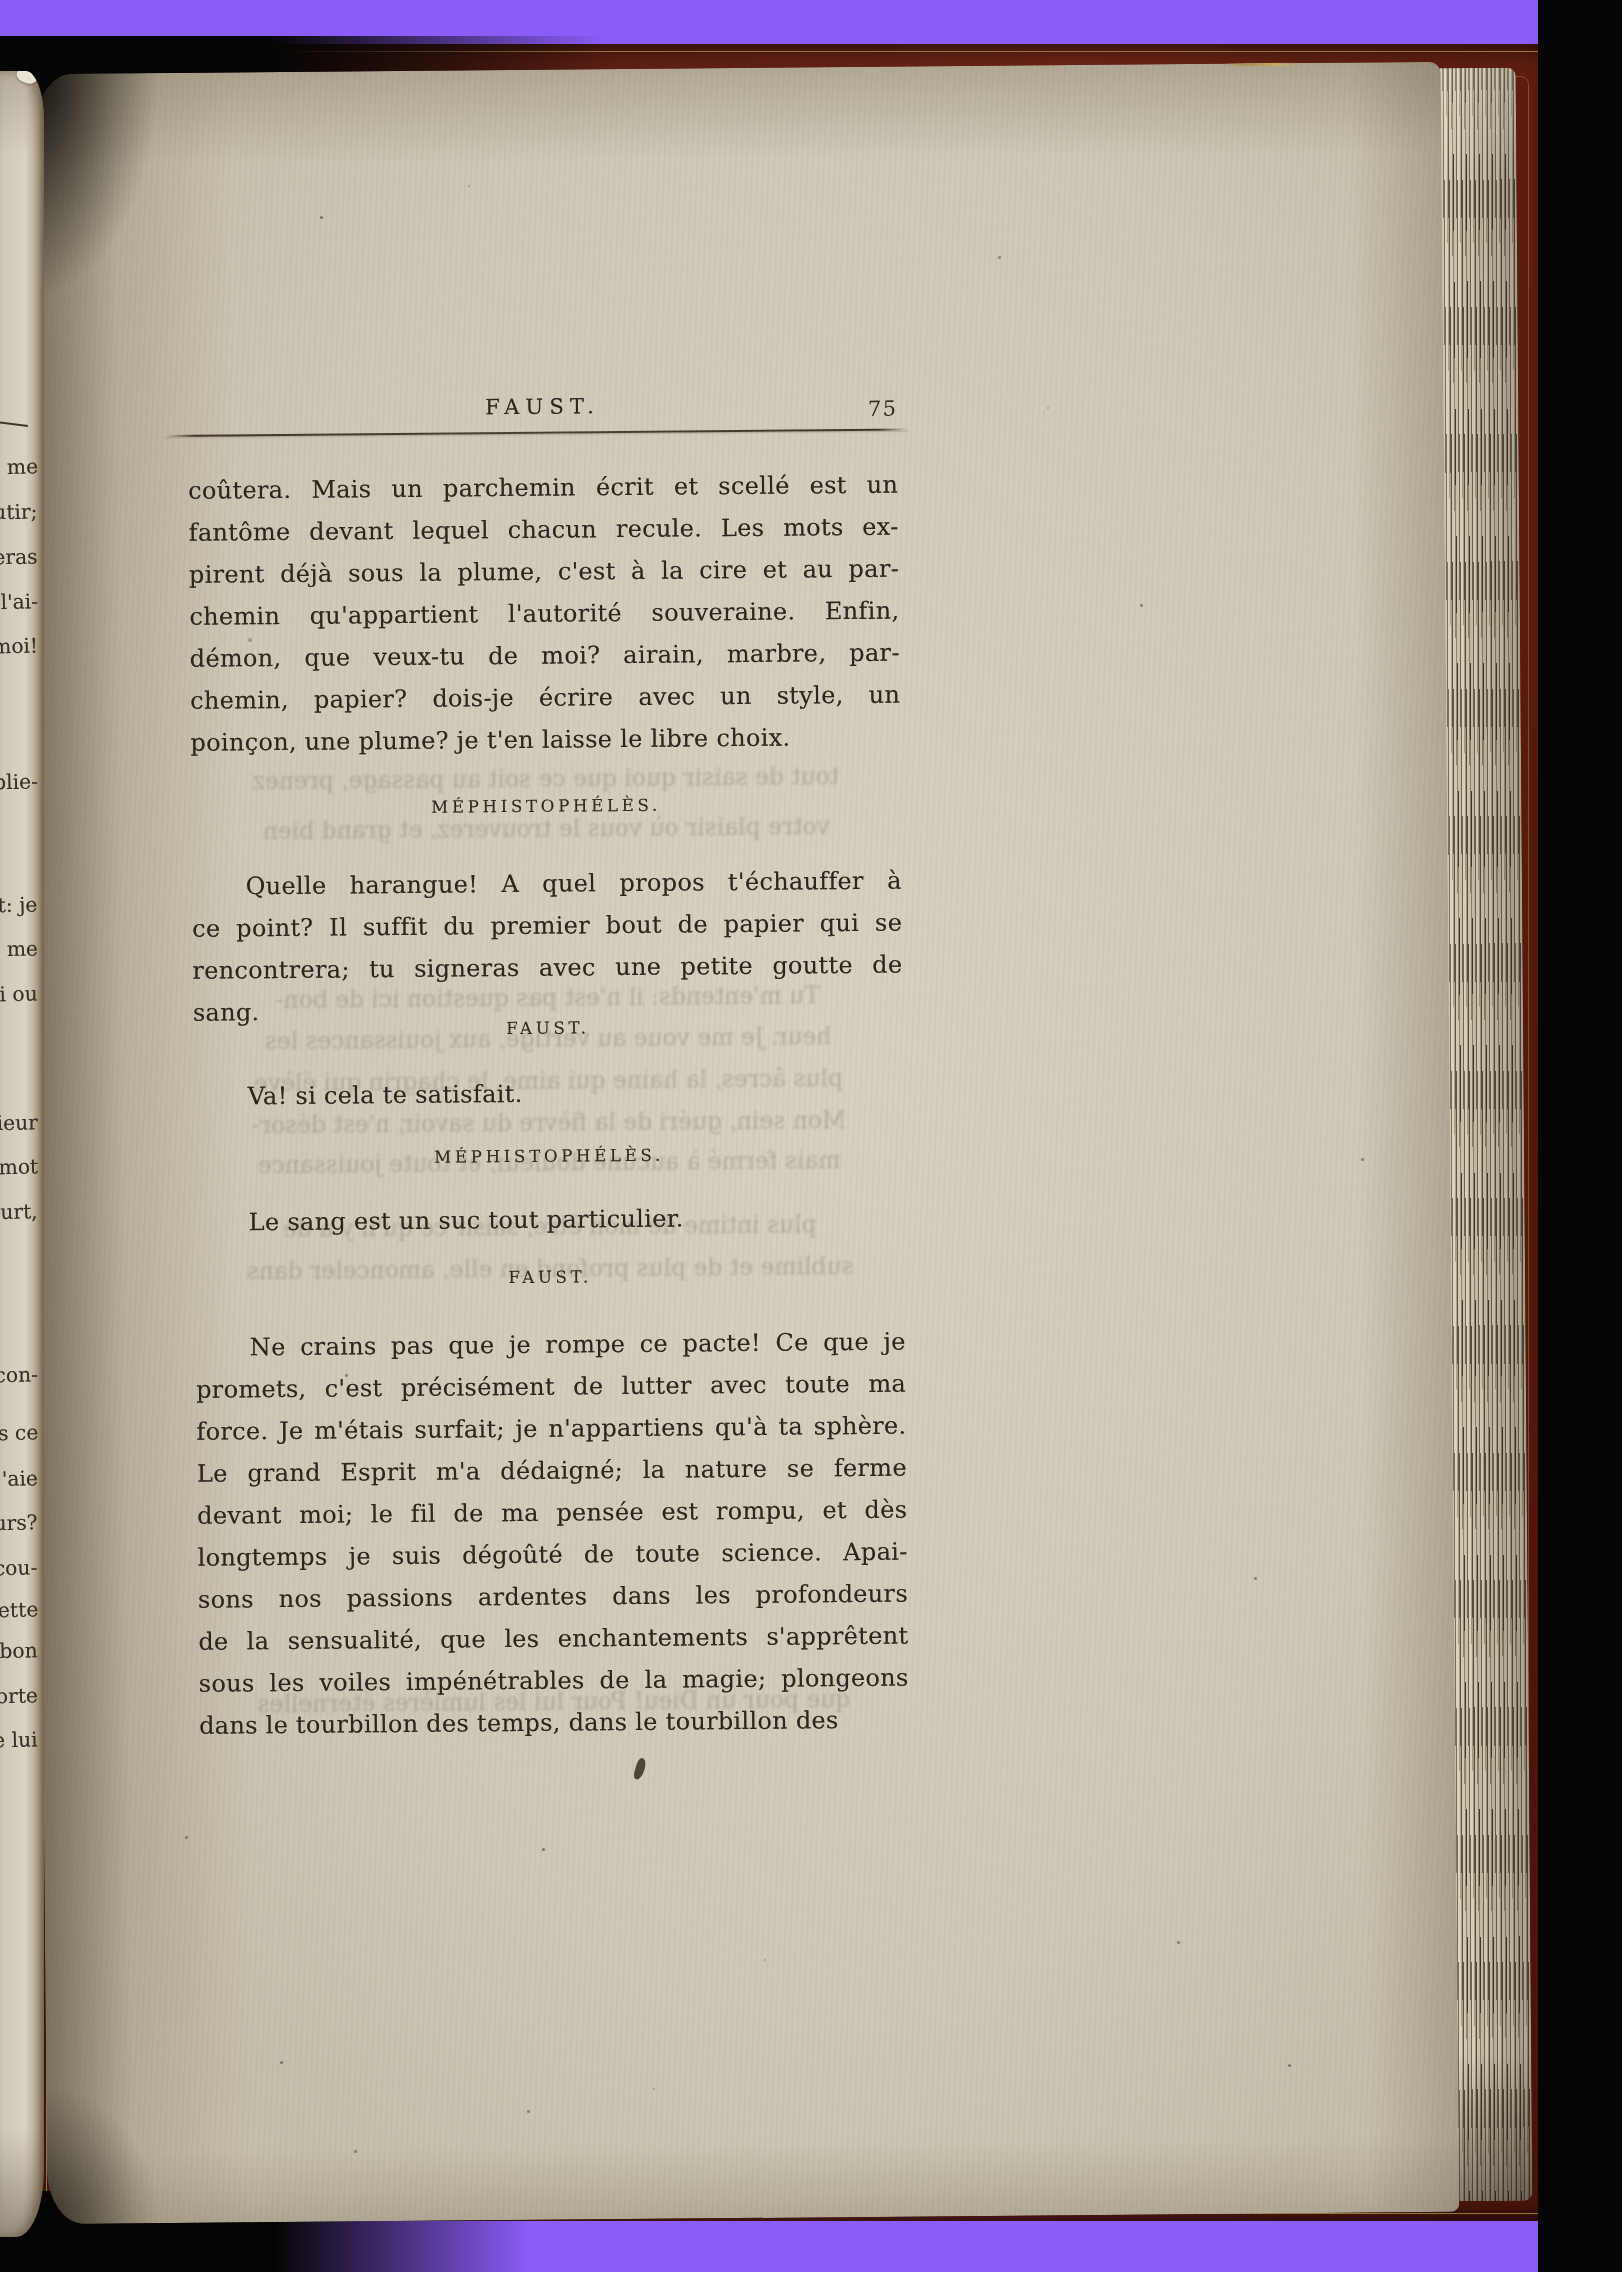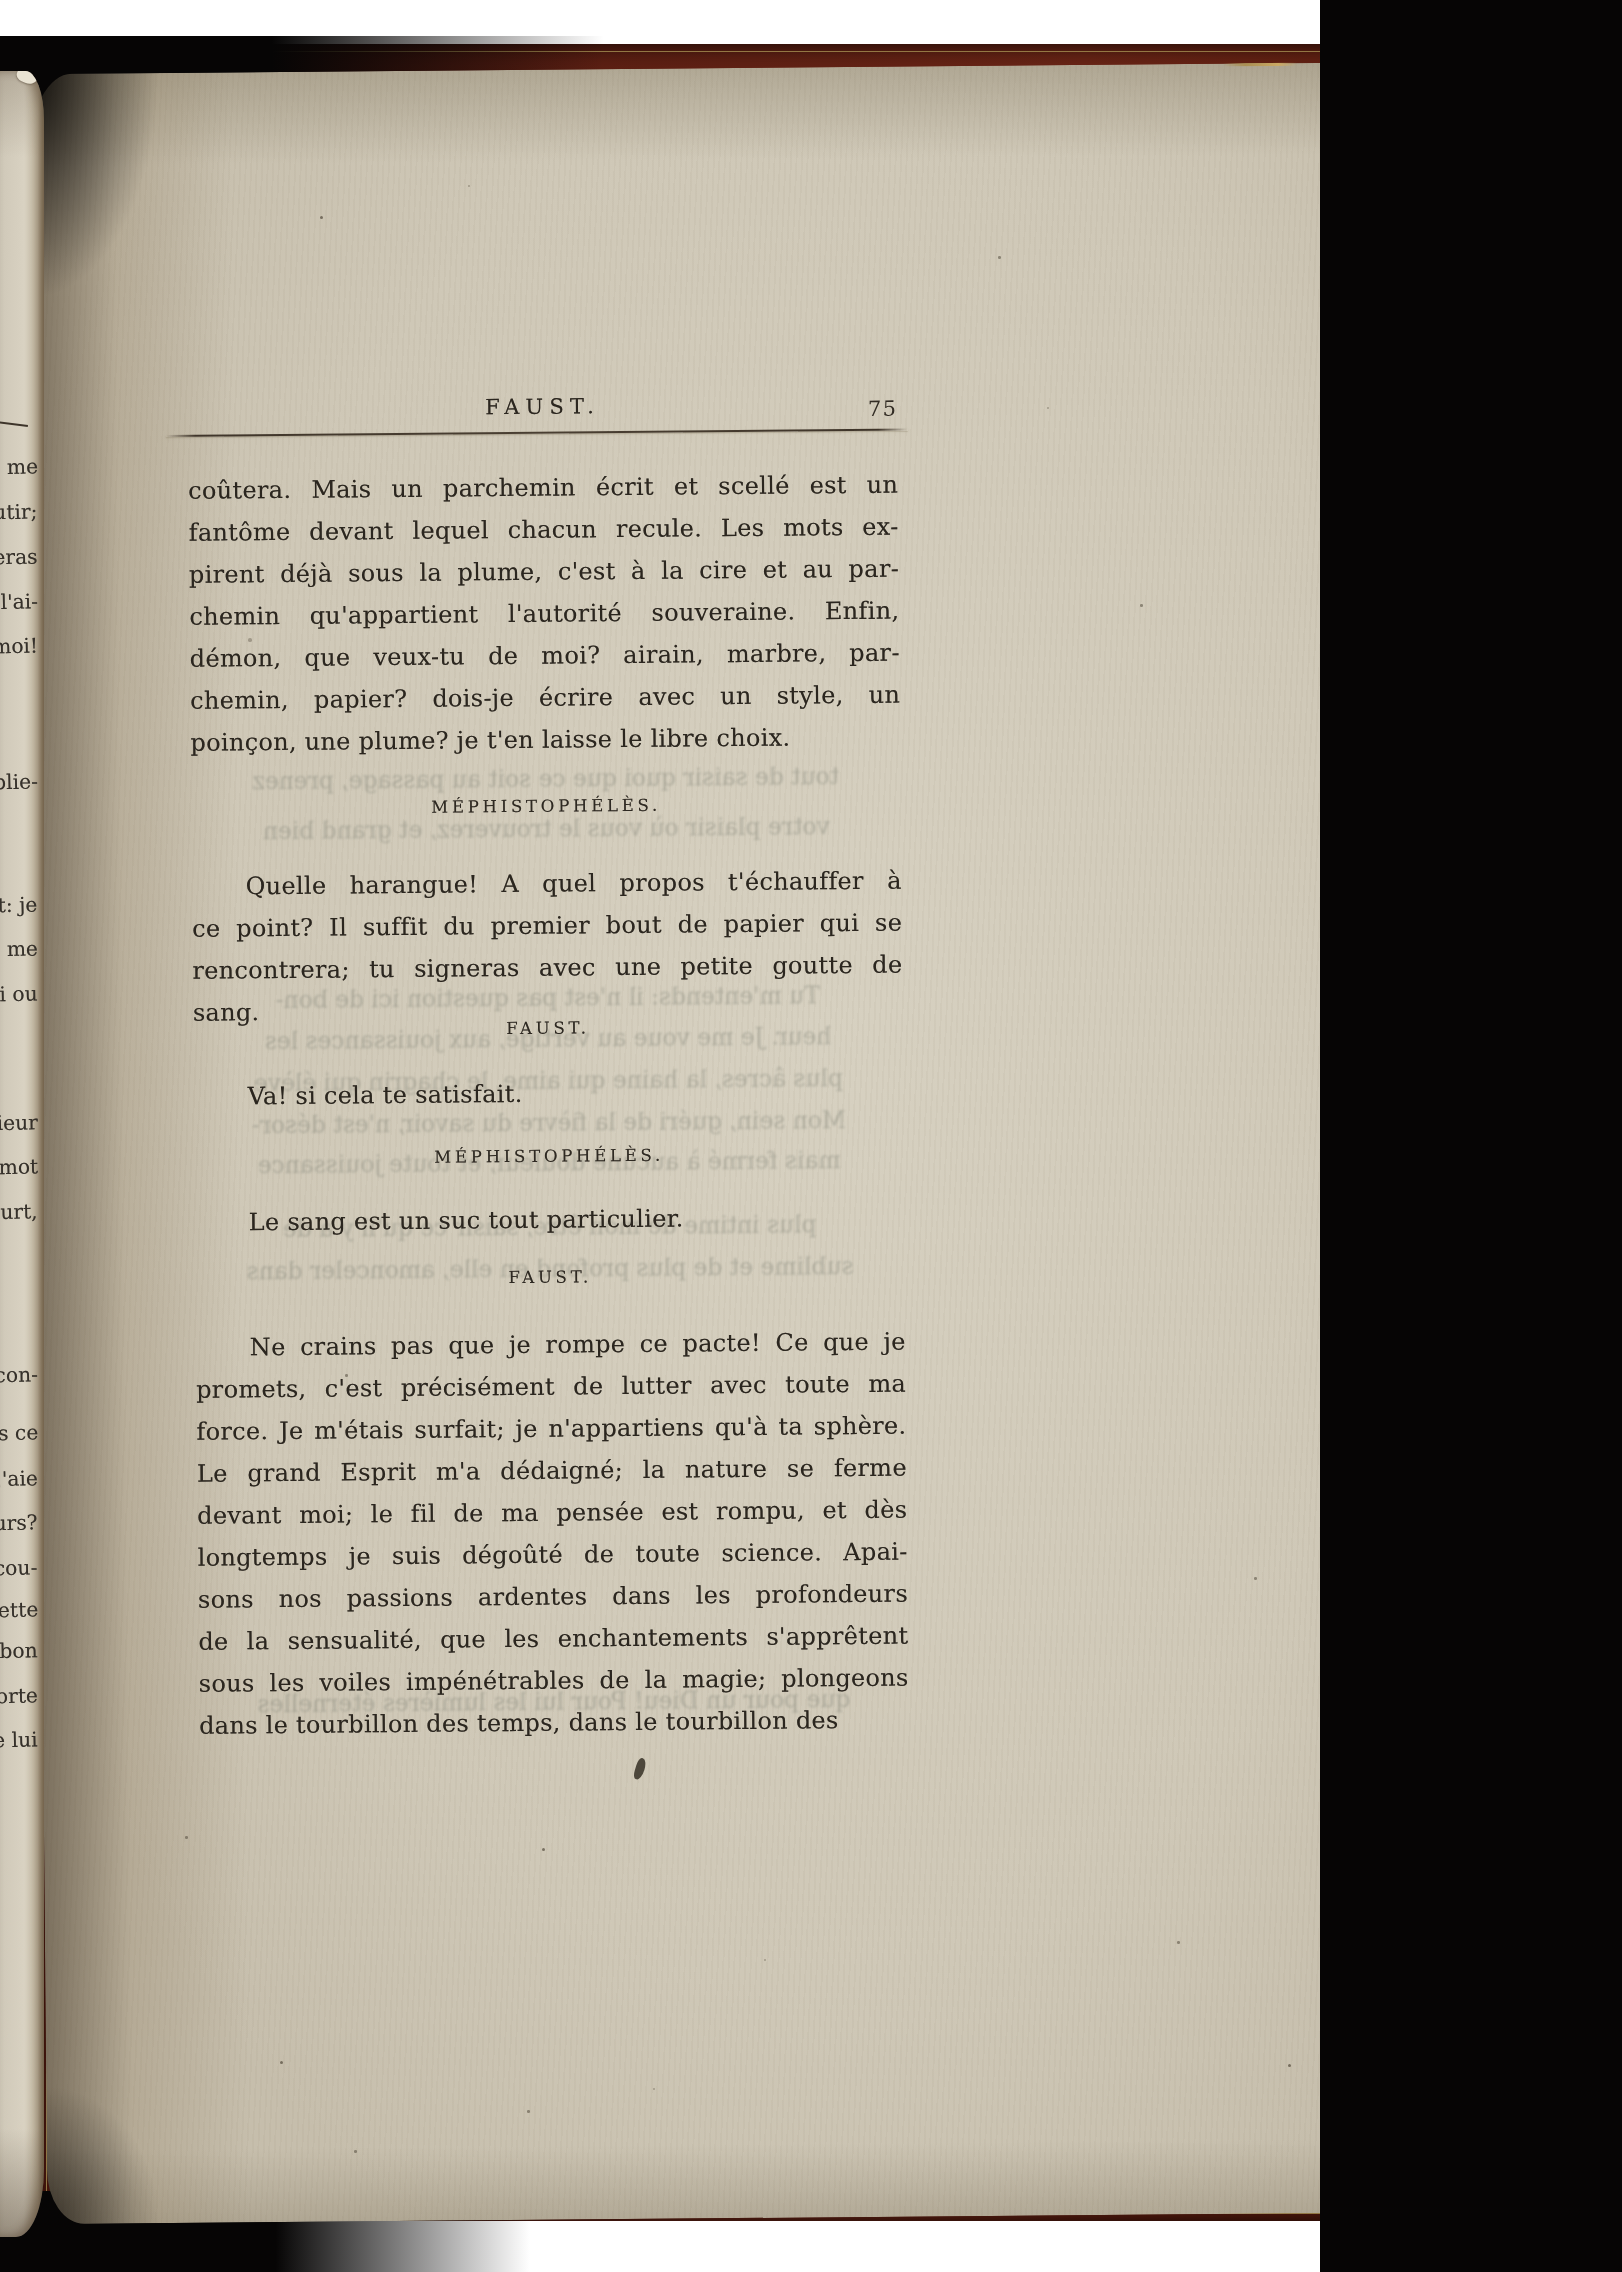--- a/index.html
+++ b/index.html
@@ -1,17 +1,17 @@
 <!DOCTYPE html>
 <html style="font-size:10px"><head>
 <meta charset="utf-8">
 <style>
   html,body{margin:0;padding:0;background:#060505;}
-  .scene{position:relative;width:1320px;height:2273px;overflow:hidden;
-         background:#ffffff;font-family:"DejaVu Serif","Liberation Serif",serif;}
+  .scene{position:relative;width:1538px;height:2273px;overflow:hidden;
+         background:#8b5cf6;font-family:"DejaVu Serif","Liberation Serif",serif;}
 
   
   .cover{position:absolute;left:39px;top:44px;width:1522px;height:2177px;border-radius:13.6px;
          background:linear-gradient(100deg,#44130a 0%,#5c1f13 28%,#6a2516 55%,#5a1c0f 82%,#471309 100%);
          box-shadow:0 0 25px rgba(0,0,0,.9) inset;}
   .gold-frame{position:absolute;border-radius:8.6px;pointer-events:none;}
   .gold-frame.outer{left:7.4px;top:7.4px;right:7.4px;bottom:7.4px;border:1.8px solid rgba(160,136,77,.85);}
   .gold-frame.inner{left:32px;top:32px;right:32px;bottom:32px;border:1.2px solid rgba(150,126,70,.55);}
 
   

